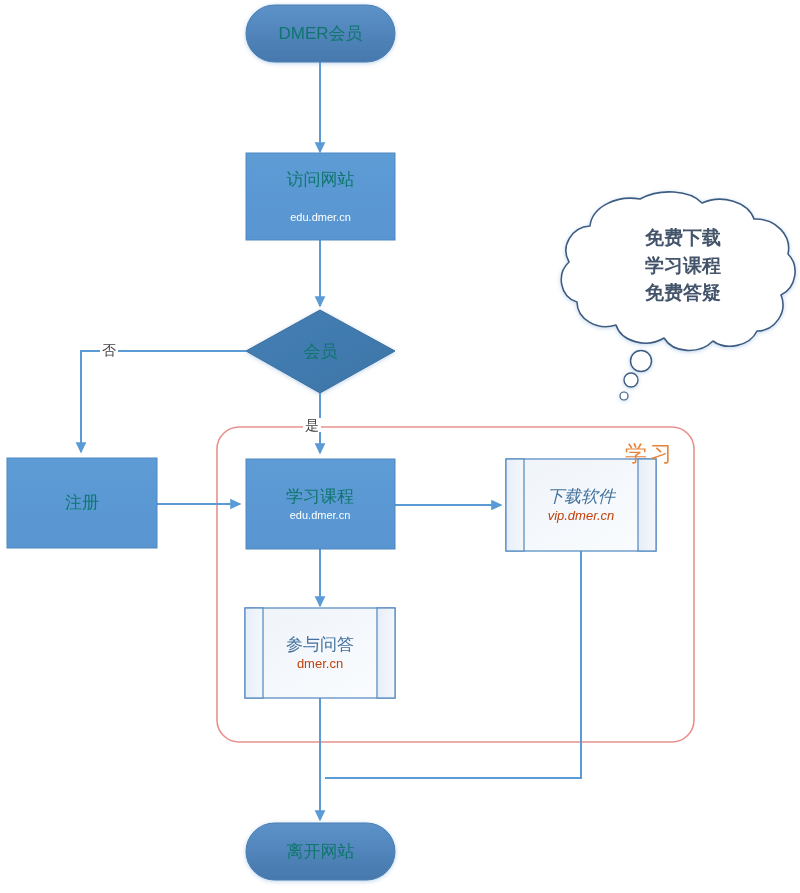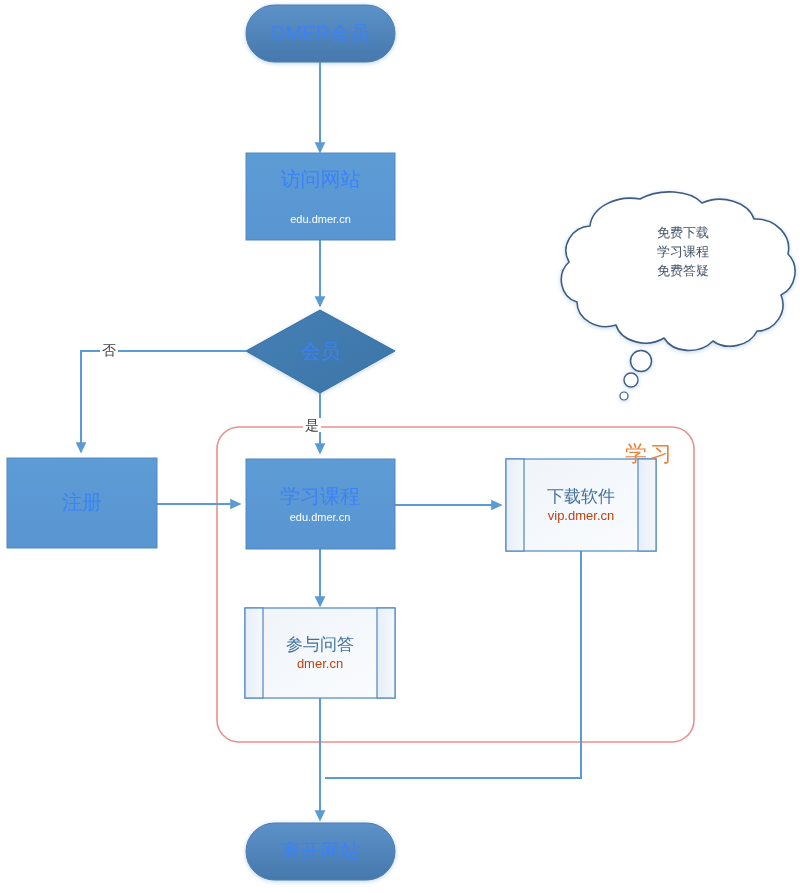--- a/index.html
+++ b/index.html
@@ -28,22 +28,22 @@
     position: absolute;
     display: flex;
     flex-direction: column;
     align-items: center;
     justify-content: center;
     text-align: center;
     pointer-events: none;
     line-height: 1.28;
   }
   .lbl-main-white {
-    color: #3b82f6;
-    font-size: 20px;
+    color: #0f766e;
+    font-size: 17px;
   }
   .lbl-sub-white {
     color: #ffffff;
     font-size: 11px;
   }
   .lbl-main-blue {
     color: #41719C;
     font-size: 17px;
   }
   .lbl-sub-blue {
@@ -61,24 +61,25 @@
   .group-title {
     position: absolute;
     color: #E8833A;
     font-size: 22px;
     letter-spacing: 3px;
     line-height: 1;
   }
   .cloud-text {
     position: absolute;
     color: #44546A;
-    font-size: 13px;
+    font-size: 19px;
     line-height: 1.45;
     text-align: center;
     width: 230px;
+    font-weight: bold;
   }
 </style>
 </head>
 <body>
 
 <div id="canvas">
 
   <svg id="flow-svg" viewBox="0 0 800 893" xmlns="http://www.w3.org/2000/svg">
     <defs>
       <linearGradient id="gradTerm" x1="0" y1="0" x2="0" y2="1">
@@ -191,21 +192,21 @@
 
   <div class="node-label" style="left:7px; top:458px; width:150px; height:90px;border-radius:17px;">
     <span class="lbl-main-white">注册</span>
   </div>
 
   <div class="node-label" style="left:246px; top:459px; width:148px; height:90px;">
     <span class="lbl-main-white">学习课程</span>
     <span class="lbl-sub-white">edu.dmer.cn</span>
   </div>
 
-  <div class="node-label" style="left:506px; top:459px; width:150px; height:92px;">
+  <div class="node-label" style="left:506px; top:459px; width:150px; height:92px;font-style:italic;">
     <span class="lbl-main-blue">下载软件</span>
     <span class="lbl-sub-blue">vip.dmer.cn</span>
   </div>
 
   <div class="node-label" style="left:246px; top:823px; width:149px; height:57px;">
     <span class="lbl-main-white">离开网站</span>
   </div>
 
   <div class="node-label" style="left:245px; top:608px; width:150px; height:90px;">
     <span class="lbl-main-blue">参与问答</span>

